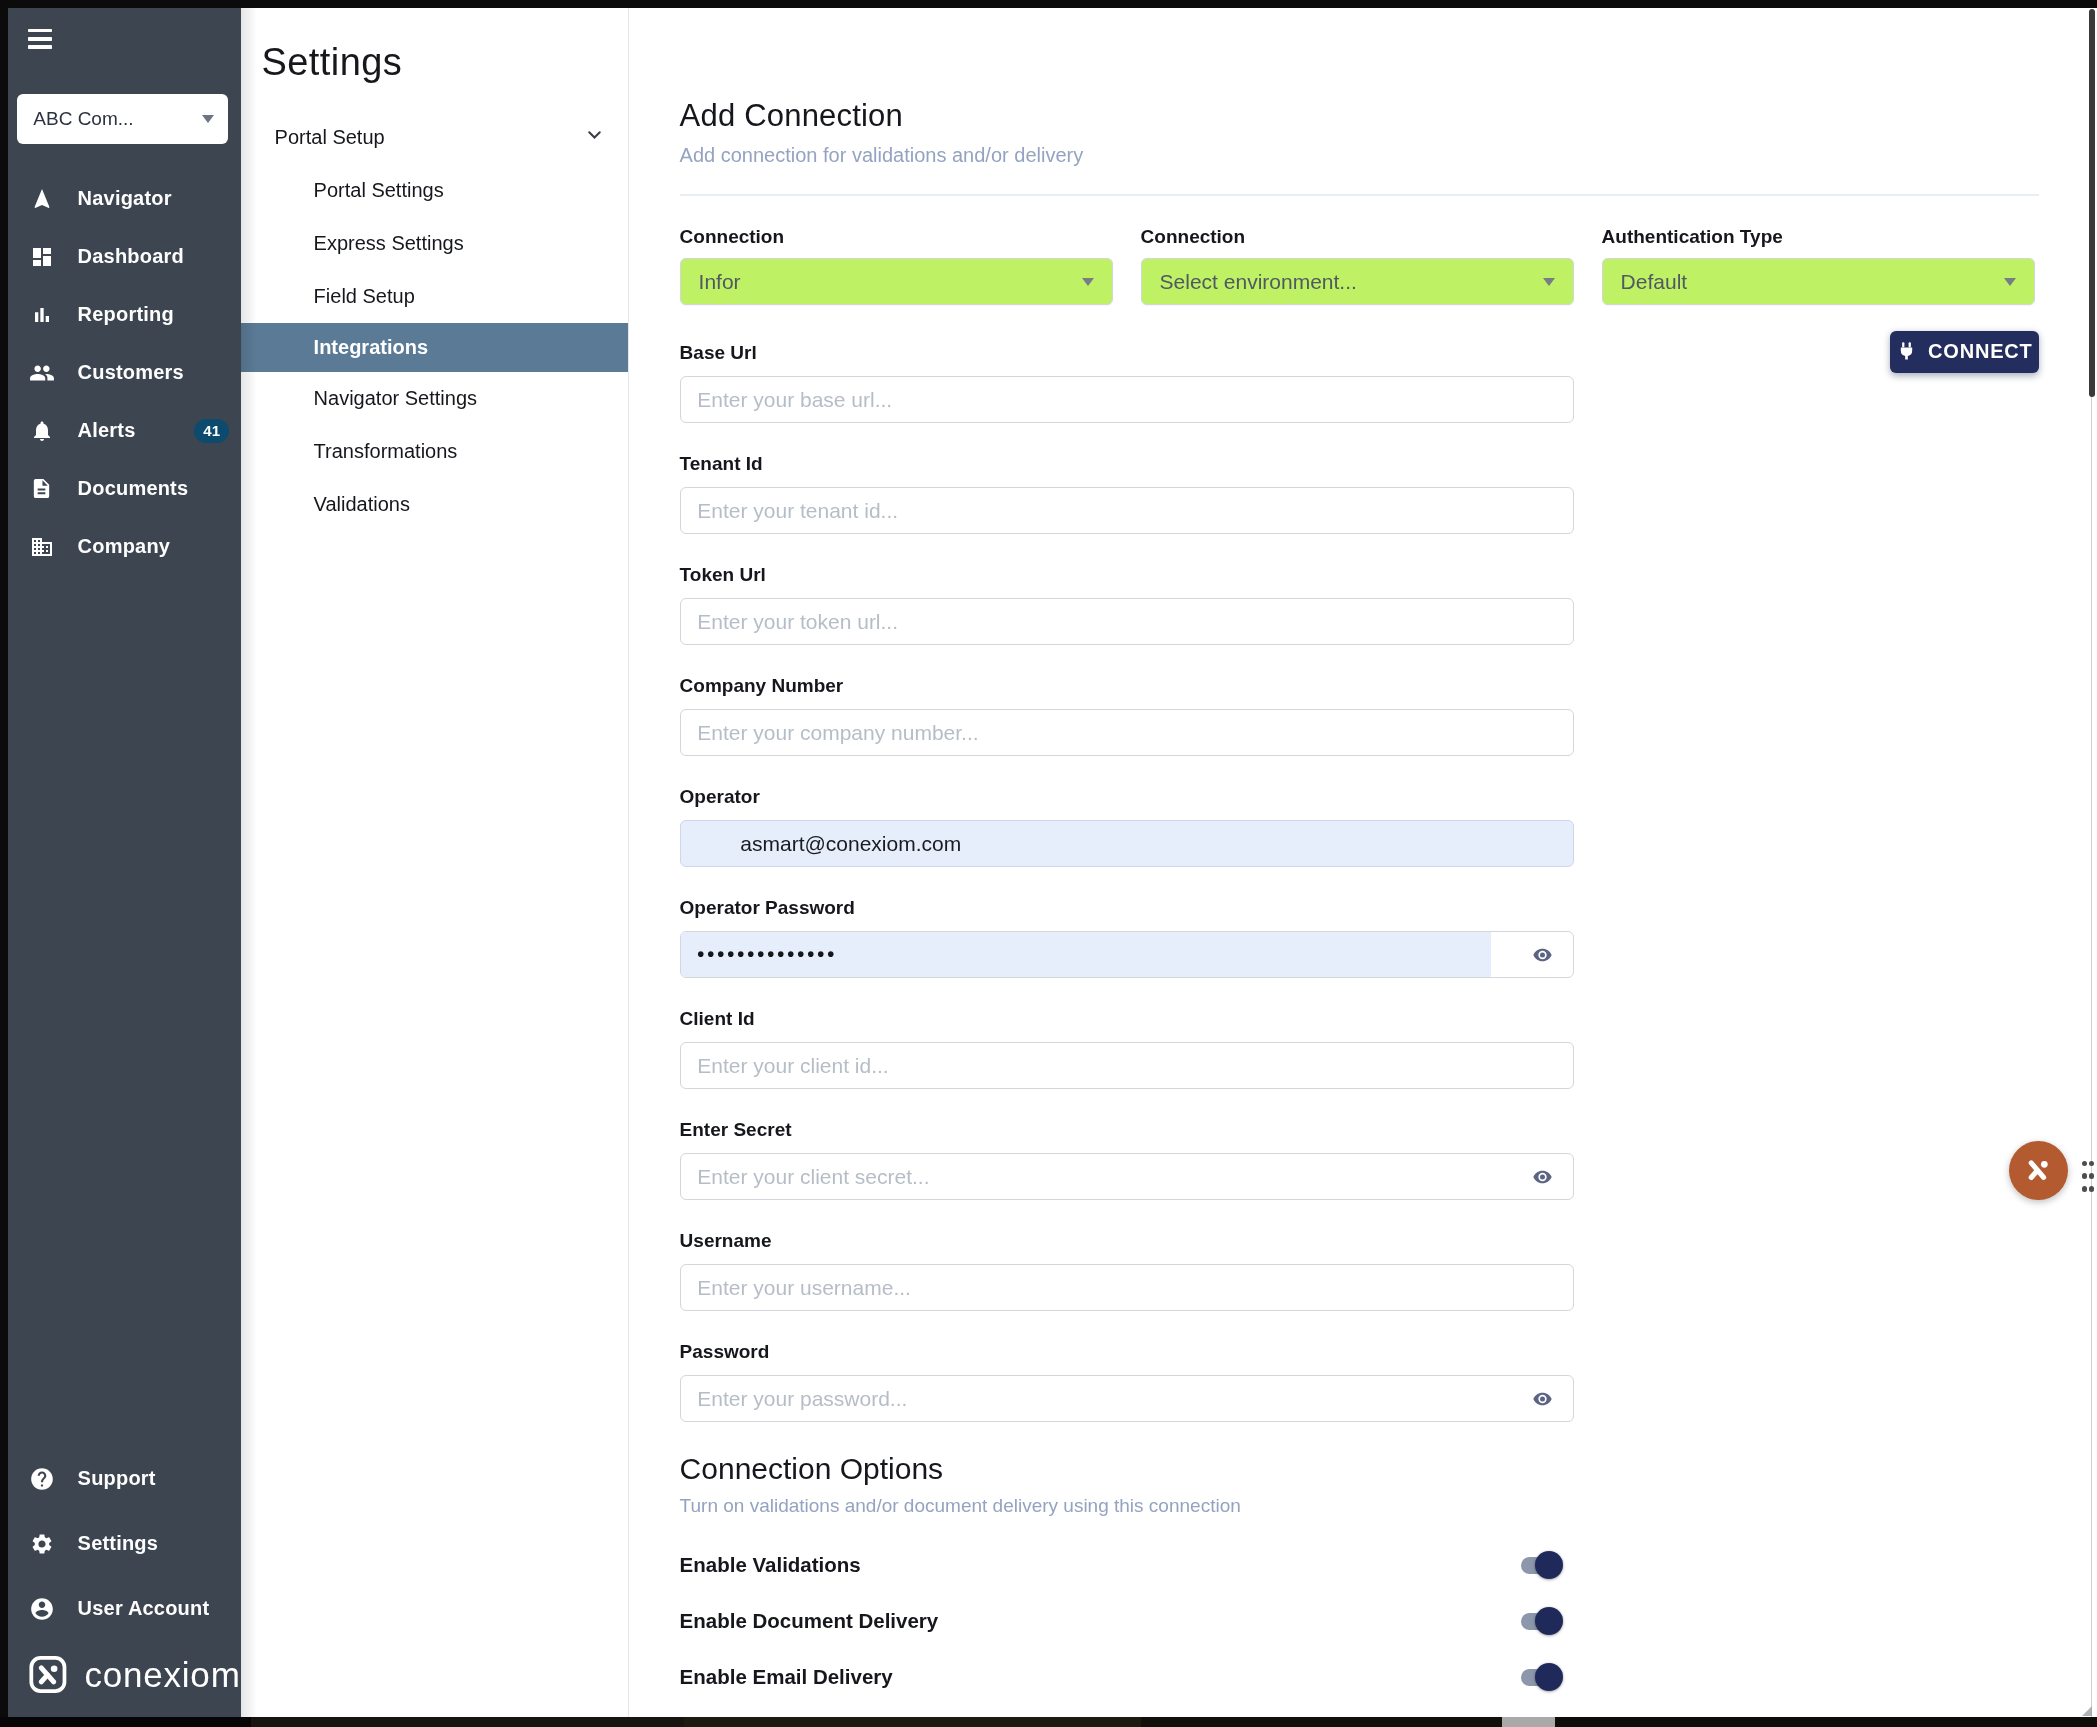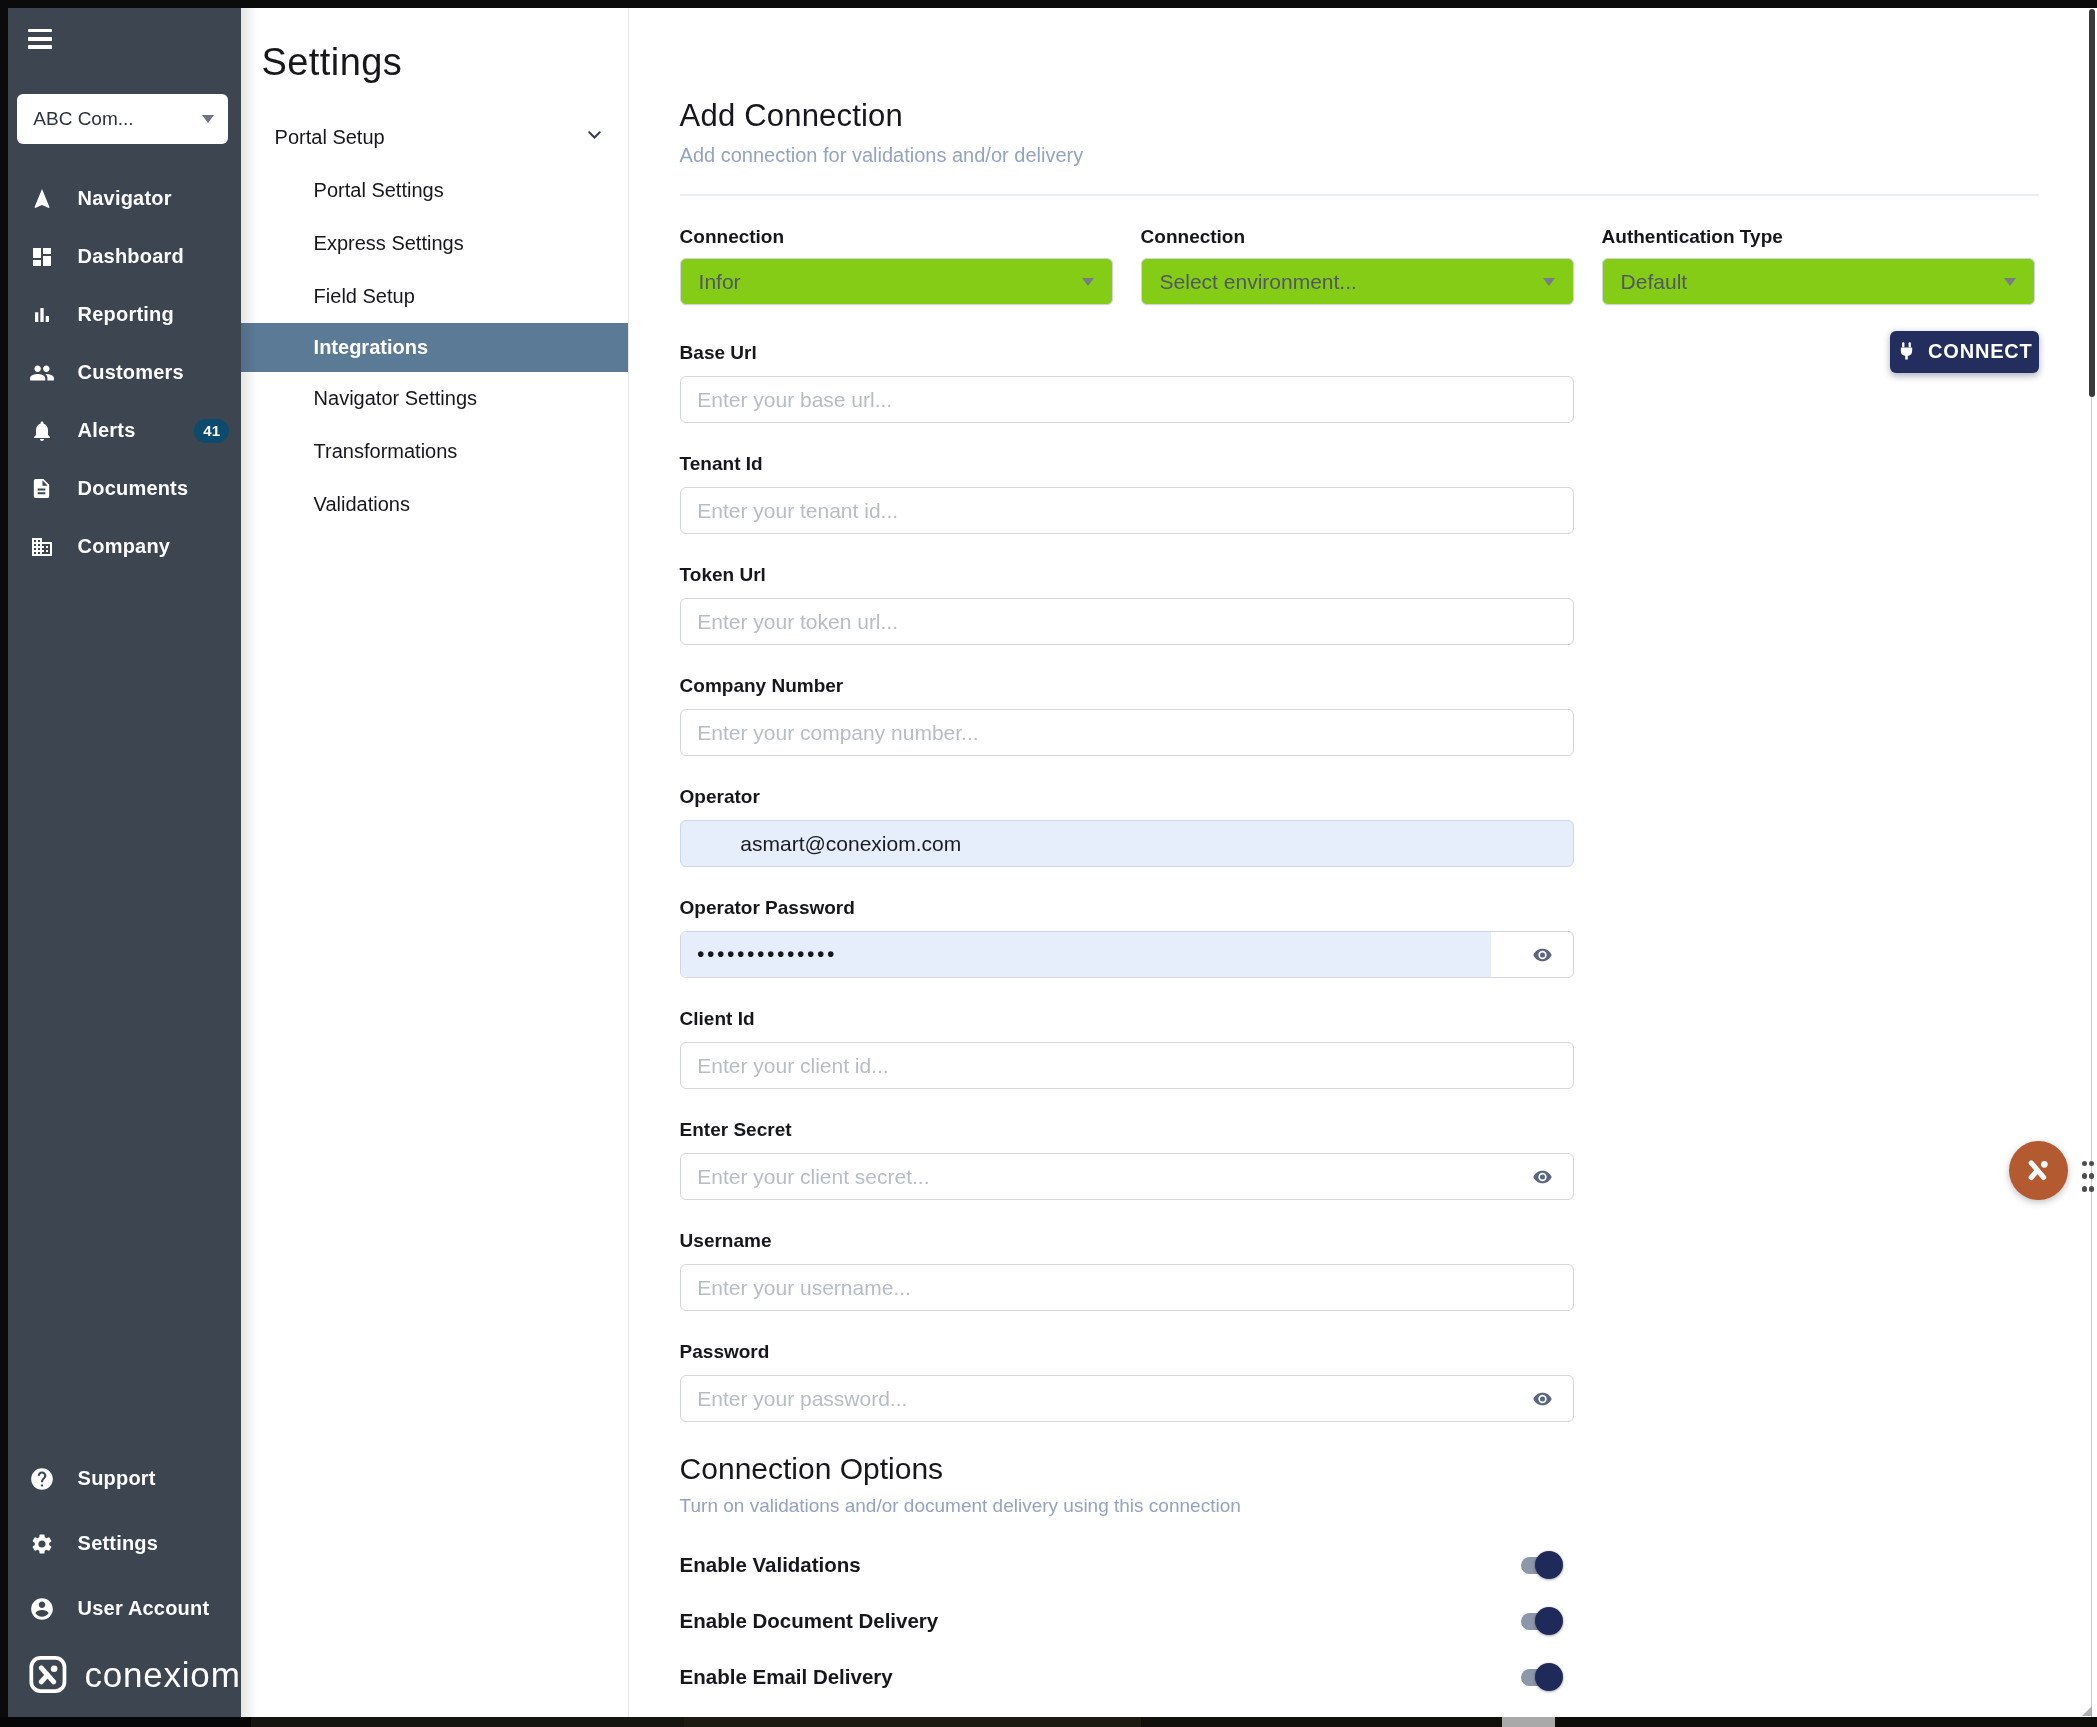--- a/index.html
+++ b/index.html
@@ -49,21 +49,21 @@
   .snav-row.active { background:#5b7a96; color:#fff; font-weight:700; height:49px; }
 
   
   .content { flex:1; background:#fff; position:relative; padding:90px 39px 0 51px; }
   .page-h2 { font-size:31px; font-weight:500; color:#15171c; letter-spacing:0.2px; }
   .page-sub { margin-top:10.6px; font-size:20px; color:#94a3c0; }
   .hr { margin-top:27px; height:1.5px; background:#e9eef5; }
 
   .selector-row { margin-top:30px; display:grid; grid-template-columns:433px 433px 433px; column-gap:28px; }
   .f-label { font-size:19px; font-weight:700; color:#15171c; display:block; }
-  .select-box { margin-top:10.6px; height:47px; border:1.5px solid #d3d6dc; border-radius:6px; background:#84cc16;
+  .select-box { margin-top:10.6px; height:47px; border:1.5px solid #d3d6dc; border-radius:6px; background:#bef264;
     display:flex; align-items:center; padding:0 18px; font-size:21px; color:#515863; cursor:pointer;
     box-shadow:0 0.8px 1.5px rgba(20,30,60,.05); }
   .select-box .caret { margin-left:auto; border-top-color:#777c85; }
 
   .form-body { position:relative; margin-top:37px; }
   .fields { width:894px; }
   .field { margin-bottom:30px; }
   .field .f-label { margin-bottom:12px; }
   .tbox { position:relative; height:47px; border:1.5px solid #d3d6dc; border-radius:6px; background:#fff; display:flex; align-items:center; }
   .tbox input { width:100%; height:100%; border:none; outline:none; background:transparent; border-radius:6px;

